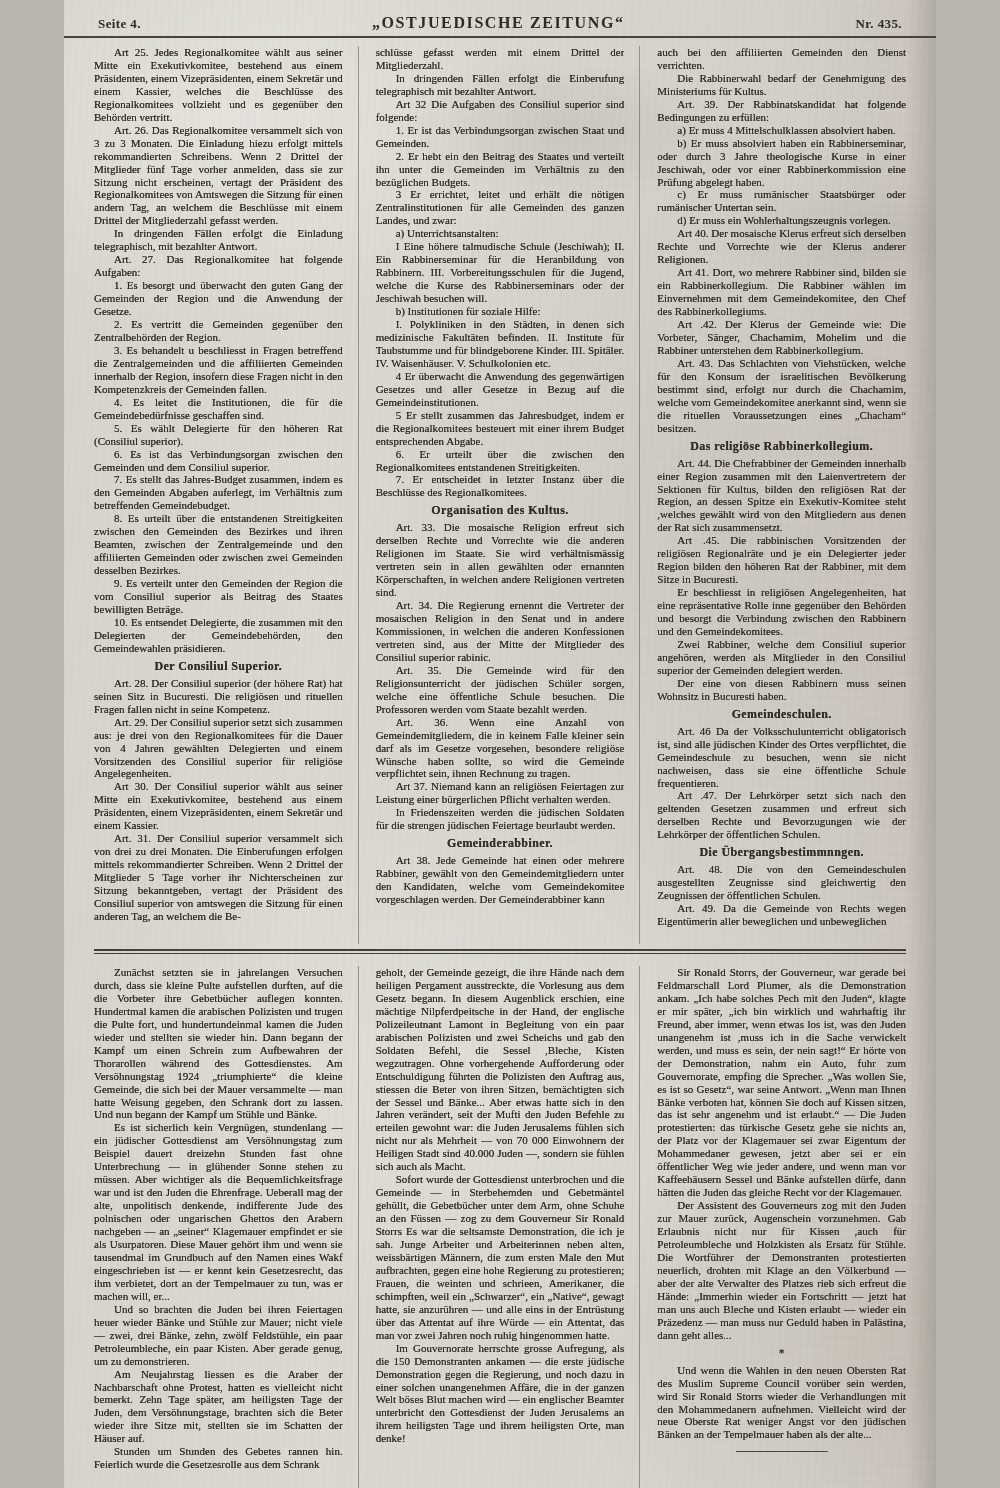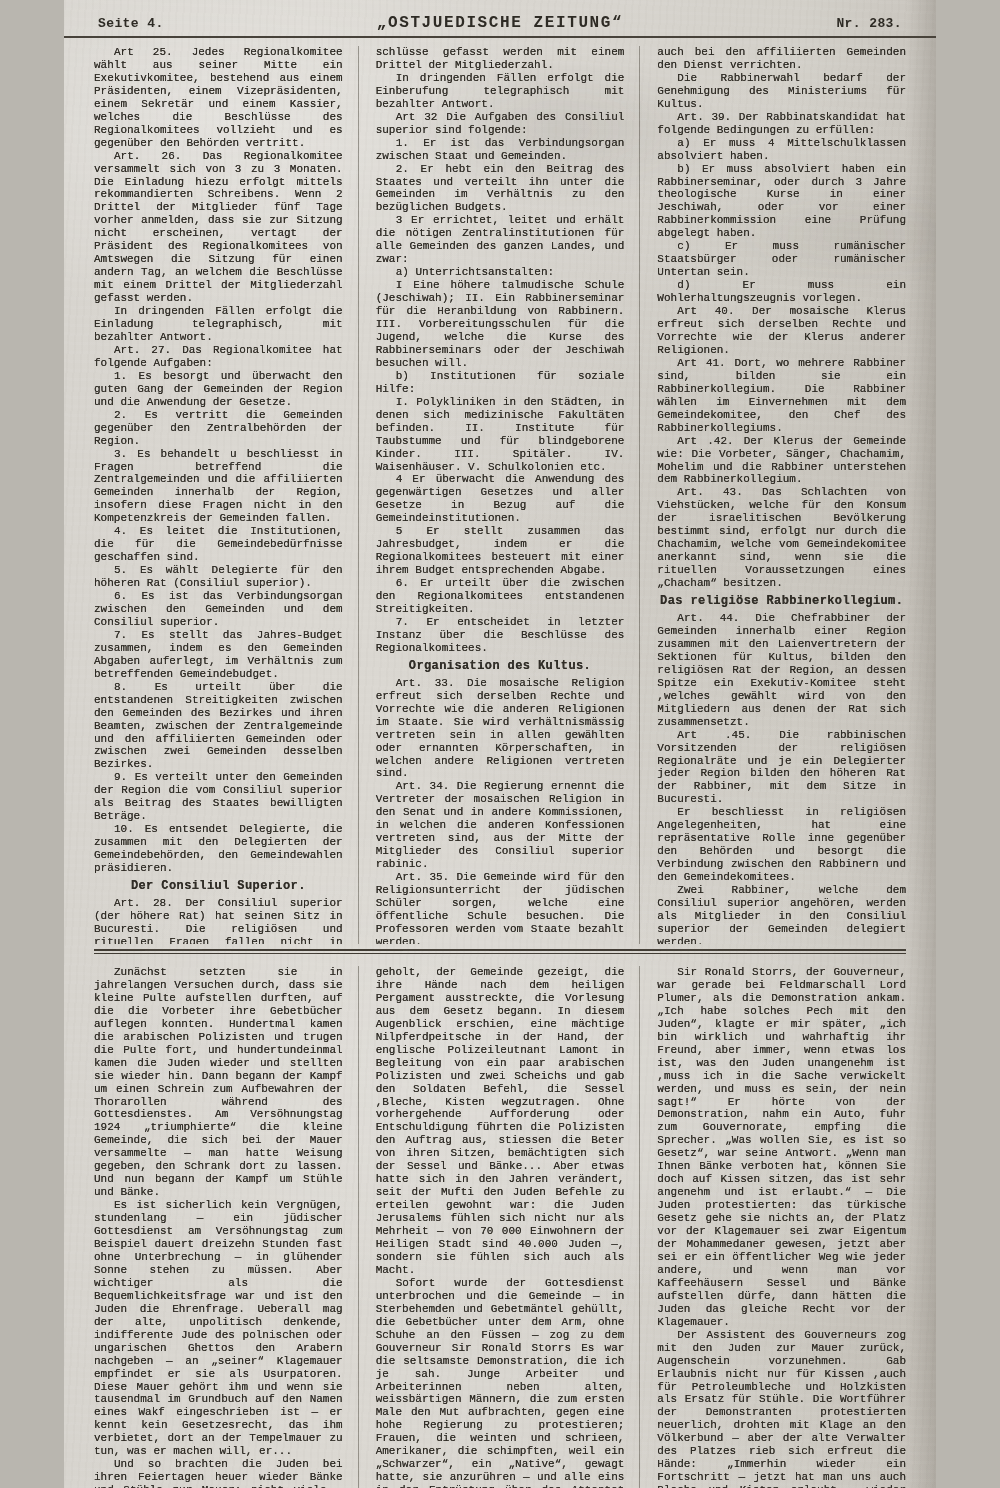--- a/index.html
+++ b/index.html
@@ -2,21 +2,21 @@
 <html lang="de"><head>
 <meta charset="utf-8">
 <style>
   html,body{margin:0;padding:0;background:#b9b6af;}
   .page{
     position:relative;
     width:872px;height:1488px;
     margin:0 auto;
     overflow:hidden;
     color:#2e2b25;
-    font-family:Liberation Mono, monospace;
+    font-family:Liberation Serif, serif;
     background:
       radial-gradient(ellipse 520px 320px at 18% 8%, rgba(255,255,255,.28), transparent 65%),
       radial-gradient(ellipse 560px 640px at 78% 35%, rgba(110,100,85,.10), transparent 70%),
       radial-gradient(ellipse 640px 420px at 45% 72%, rgba(255,255,255,.16), transparent 62%),
       radial-gradient(ellipse 420px 300px at 90% 90%, rgba(120,110,95,.10), transparent 70%),
       linear-gradient(90deg,#d7d4ce 0,#dbd8d2 28%,#d8d5cf 58%,#d3d0c9 84%,#c8c4bd 100%);
   }
   .texture{position:absolute;inset:0;pointer-events:none;
     background:
       repeating-linear-gradient(93deg, rgba(100,92,80,.022) 0 2px, transparent 2px 7px),
@@ -66,21 +66,21 @@
 <body>
 
 <div class="page">
   <div class="texture"></div>
   <div class="bleed b1"></div>
   <div class="bleed b2"></div>
 
   <div class="masthead">
     <span class="pageno">Seite 4.</span>
     <span class="title">„OSTJUEDISCHE ZEITUNG“</span>
-    <span class="issueno">Nr. 283.</span>
+    <span class="issueno">Nr. 435.</span>
   </div>
 
   <div class="section top">
       <div class="col">
         <p class="para">Art 25. Jedes Regionalkomitee wählt aus seiner Mitte ein Exekutivkomitee, bestehend aus einem Präsidenten, einem Vizepräsidenten, einem Sekretär und einem Kassier, welches die Beschlüsse des Regionalkomitees vollzieht und es gegenüber den Behörden vertritt.</p>
         <p class="para">Art. 26. Das Regionalkomitee versammelt sich von 3 zu 3 Monaten. Die Einladung hiezu erfolgt mittels rekommandierten Schreibens. Wenn 2 Drittel der Mitglieder fünf Tage vorher anmelden, dass sie zur Sitzung nicht erscheinen, vertagt der Präsident des Regionalkomitees von Amtswegen die Sitzung für einen andern Tag, an welchem die Beschlüsse mit einem Drittel der Mitgliederzahl gefasst werden.</p>
         <p class="para">In dringenden Fällen erfolgt die Einladung telegraphisch, mit bezahlter Antwort.</p>
         <p class="para">Art. 27. Das Regionalkomitee hat folgende Aufgaben:</p>
         <p class="para">1. Es besorgt und überwacht den guten Gang der Gemeinden der Region und die Anwendung der Gesetze.</p>
         <p class="para">2. Es vertritt die Gemeinden gegenüber den Zentralbehörden der Region.</p>

